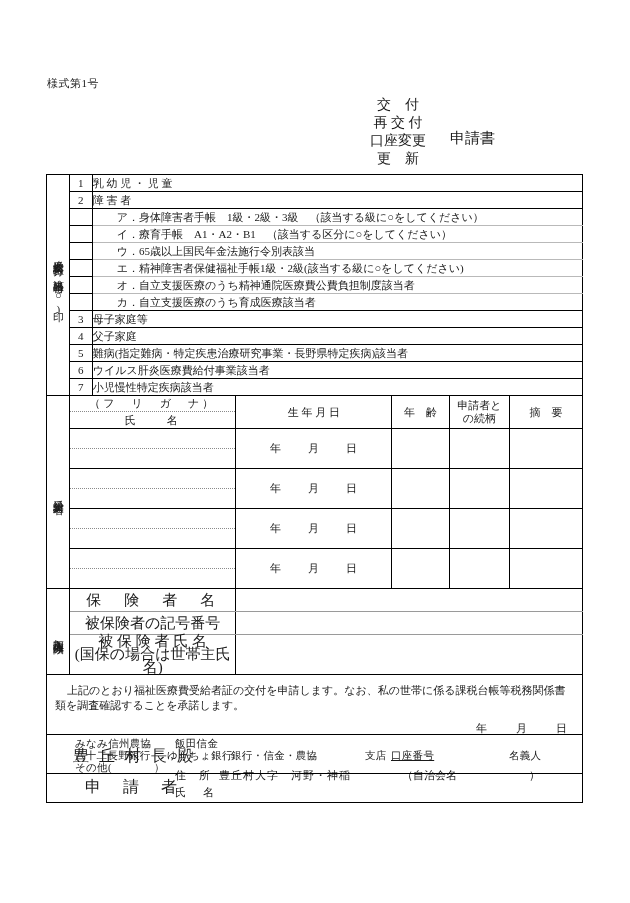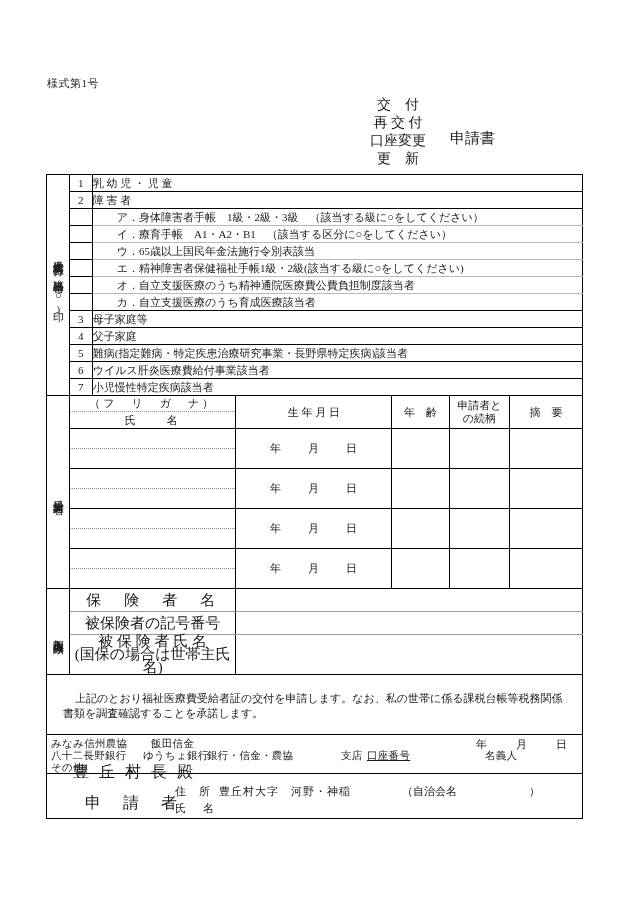--- a/index.html
+++ b/index.html
@@ -163,21 +163,21 @@
   .ins-row-soft td { border-top: 1px solid #9a9a9a; border-bottom: 1px solid #9a9a9a; }
   .ins-row-soft td.vlabel { border-top: 1px solid #000; border-bottom: 1px solid #000; }
   .ins-row-last td { border-bottom: 1px solid #000; }
 
   
   .decl-cell { padding: 4px 8px 5px 8px; }
   .decl-p {
     font-size: 11px;
     line-height: 15px;
     text-indent: 12px;
-    margin: 16px;
+    margin: 8px;
   }
   .decl-date {
     text-align: right;
     font-size: 11px;
     margin-top: 4px;
     padding-right: 14px;
     letter-spacing: 1px;
   }
   .decl-date .g { display: inline-block; width: 28px; }
   .mayor {
@@ -237,20 +237,21 @@
     top: 734px;
     width: 535px;
     height: 38px;
     border: 1px solid #000;
     font-size: 10.5px;
   }
   .bank-line {
     position: absolute;
     white-space: nowrap;
     letter-spacing: 0.3px;
+    margin-left: 24px;
   }
   .bl1 { left: 4px;  top: 2px; }
   .bl1b{ left: 104px; top: 2px; }
   .bl2 { left: 4px;  top: 14px; }
   .bl2b{ left: 96px; top: 14px; }
   .bl2c{ left: 160px;top: 14px; }
   .bl2d{ left: 294px;top: 14px; }
   .bl2e{ left: 320px;top: 14px; text-decoration: underline; }
   .bl2f{ left: 438px;top: 14px; }
   .bl3 { left: 4px;  top: 26px; }

